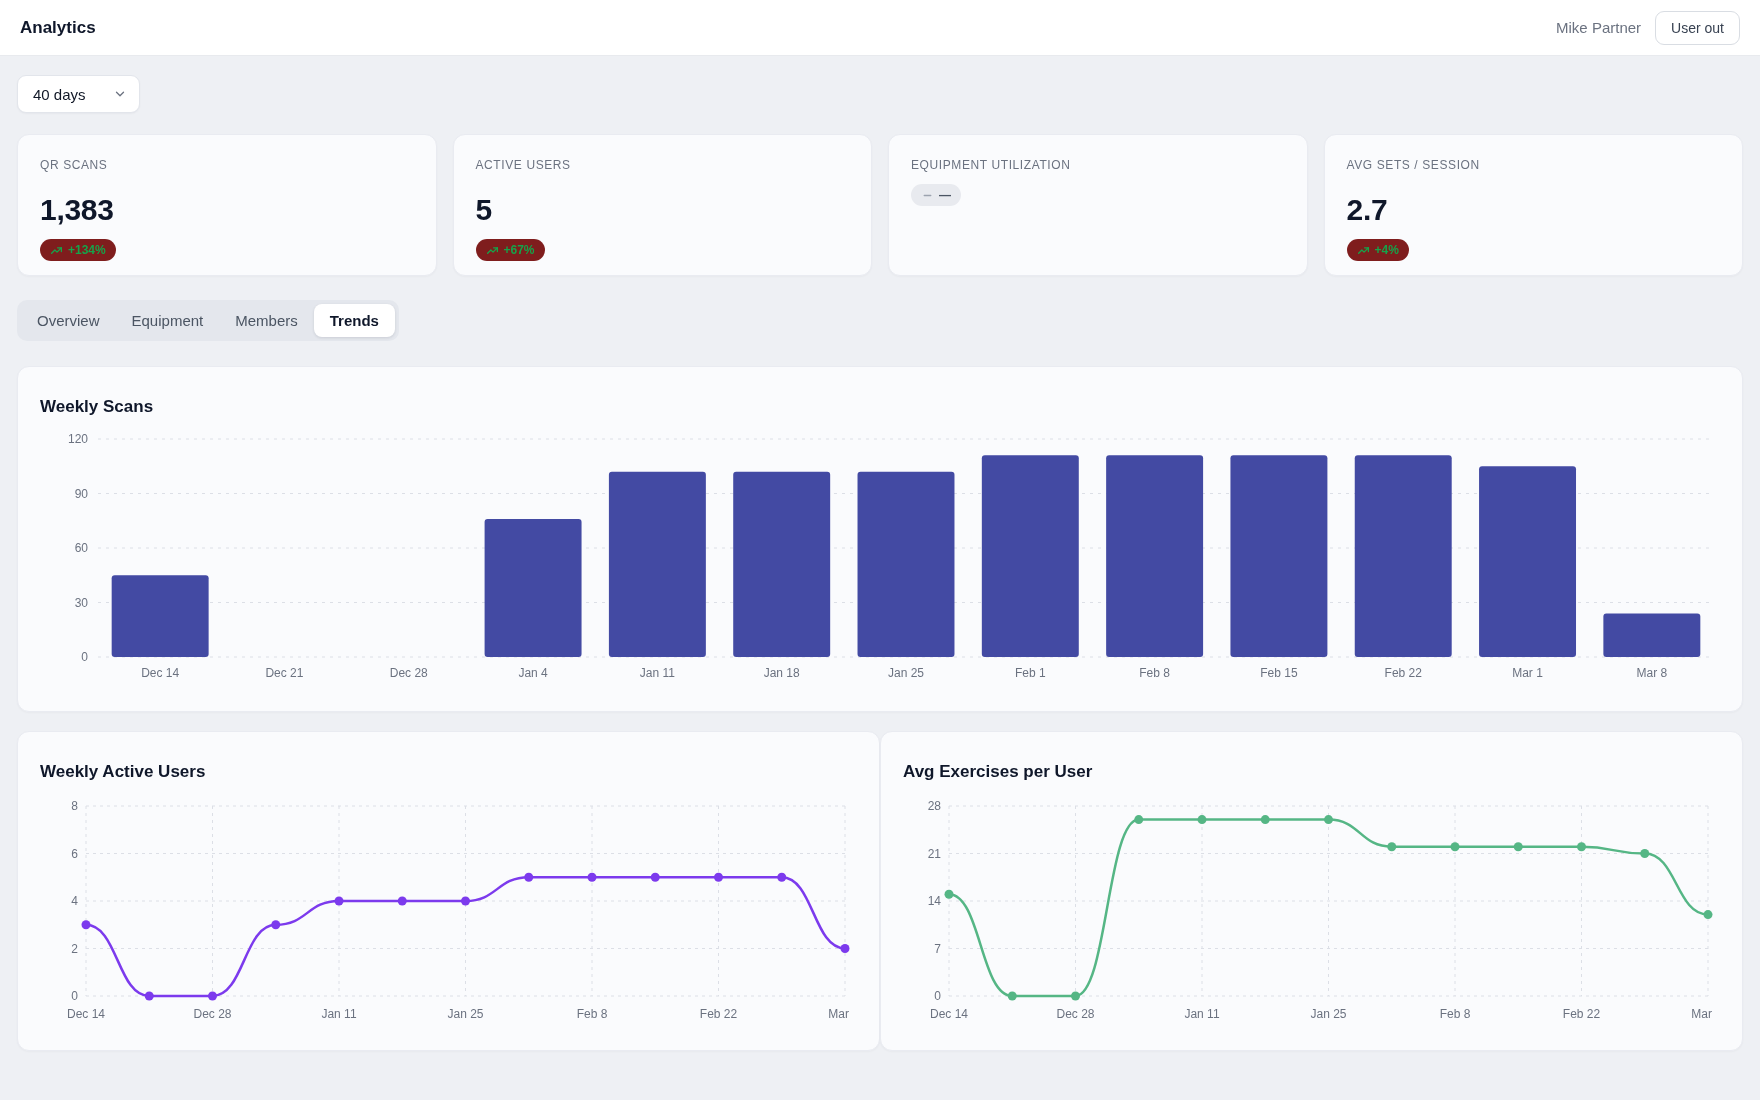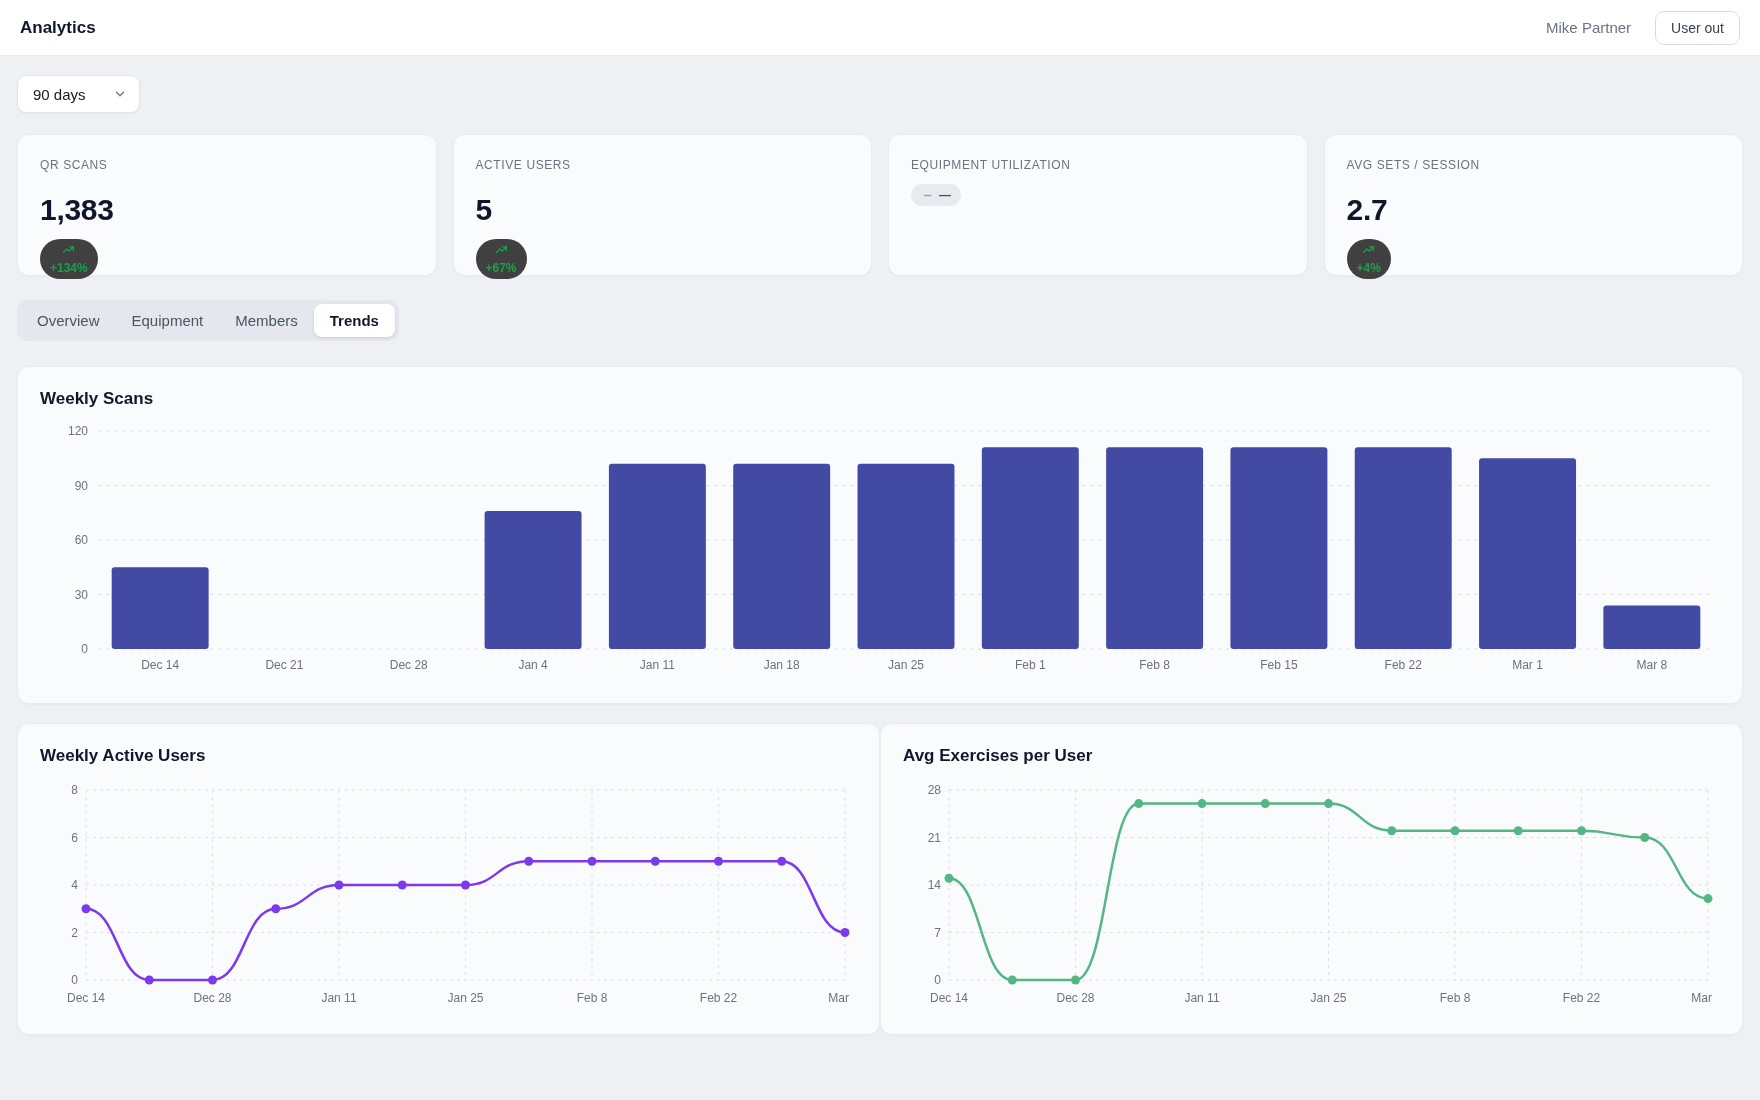--- a/index.html
+++ b/index.html
@@ -12,21 +12,21 @@
   }
   svg text { font-family:"Liberation Sans", sans-serif; }
 
   
   .app-header {
     height:56px; background:#ffffff; border-bottom:1px solid #e8eaee;
     display:flex; align-items:center; justify-content:space-between;
     padding:0 20px;
   }
   .app-title { font-size:17px; font-weight:700; color:#0f172a; }
-  .header-right { display:flex; align-items:center; gap:24px; }
+  .header-right { display:flex; align-items:center; gap:14px; }
   .user-name { font-size:15px; color:#6b7280; }
   .signout-btn {
     font-family:inherit; font-size:14px; color:#374151; background:#fff;
     border:1px solid #d9dde3; border-radius:9px; padding:8px 15px; cursor:pointer;
   }
 
   
   .main { padding:19px 17px 0; }
 
   .period-select {
@@ -44,56 +44,56 @@
     background:#fafbfd; border:1px solid #e9ebf1; border-radius:12px;
     box-shadow:0 1px 2px rgba(16,24,40,.03);
   }
   .stat-card { height:142px; padding:23px 22px 0; }
   .stat-label { font-size:12px; font-weight:500; color:#6b7280; letter-spacing:.05em; }
   .stat-value { margin-top:21px; font-size:30px; font-weight:700; color:#0f172a; letter-spacing:-.01em; }
   .badge {
     margin-top:12px; display:inline-flex; align-items:center; gap:5px;
     padding:4px 10px; border-radius:999px; font-size:12px; font-weight:600;
   }
-  .badge.up { background:#404040; color:#16a34a;flex-direction:column; }
+  .badge.up { background:#7f1d1d; color:#16a34a; }
   .badge.flat { background:#e8eaef; color:#4b5563; }
   .badge .ticon { display:inline-flex; }
   .badge .ticon svg { width:13px; height:13px; }
   .badge.flat .ticon { color:#9ca3af; }
 
   
   .tabs { display:inline-flex; background:#e4e7ed; border-radius:10px; padding:4px; margin-top:24px; }
   .tab {
     font-family:inherit; font-size:15px; color:#4b5563; background:transparent;
     border:none; border-radius:8px; padding:8px 16px; cursor:pointer;
   }
   .tab.active { background:#fff; color:#0f172a; font-weight:600; box-shadow:0 1px 3px rgba(16,24,40,.12); }
 
   
   .chart-card { margin-top:25px; padding:22px; }
-  .chart-title { font-size:17px; font-weight:700; color:#0f172a; }
+  .chart-title { font-size:17px; font-weight:700; color:#0f172a;margin-top:8px; }
   .chart-box { margin-top:10px; }
   .bottom-row { display:grid; grid-template-columns:1fr 1fr; margin-top:19px; }
   .bottom-row .chart-card { margin-top:0; }
 </style>
 </head>
 <body>
 
 <header class="app-header">
   <div class="app-title">Analytics</div>
   <div class="header-right">
     <span class="user-name">Mike Partner</span>
     <button class="signout-btn">User out</button>
   </div>
 </header>
 
 <main class="main">
 
   <button class="period-select">
-    <span>90 days</span>
+    <span>40 days</span>
     <span class="chev">
       <svg viewBox="0 0 24 24" fill="none" stroke="currentColor" stroke-width="2.2" stroke-linecap="round" stroke-linejoin="round">
           <polyline points="6 9 12 15 18 9"></polyline>
         </svg>
     </span>
   </button>
 
   <section class="stats-row">
     <div class="card stat-card">
       <div class="stat-label">QR SCANS</div>

